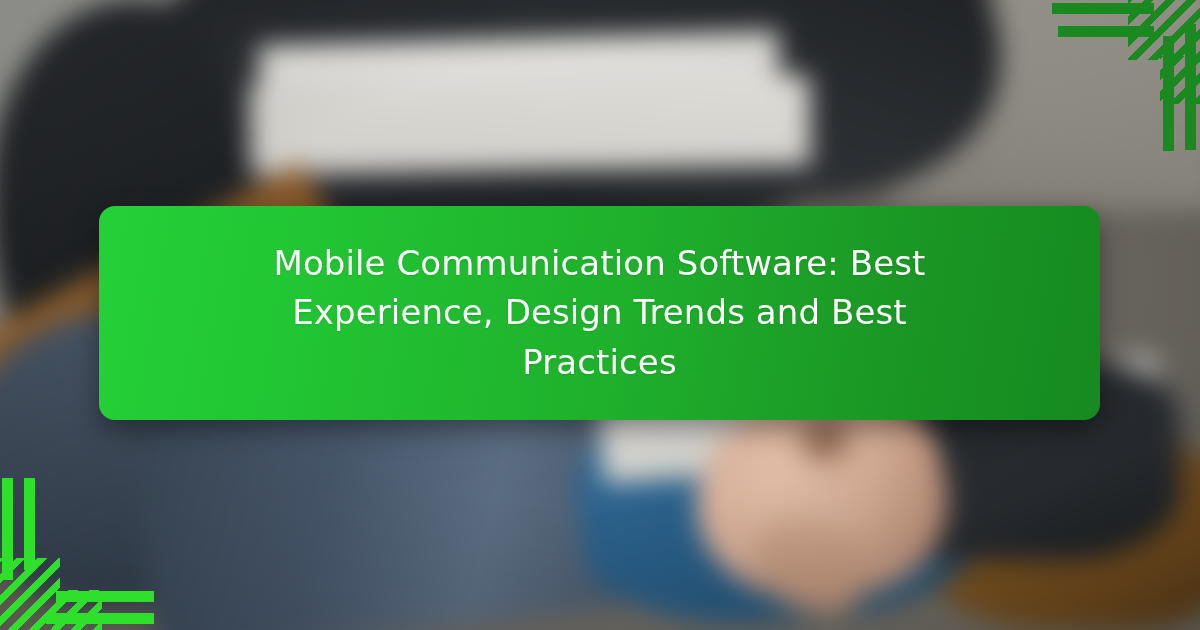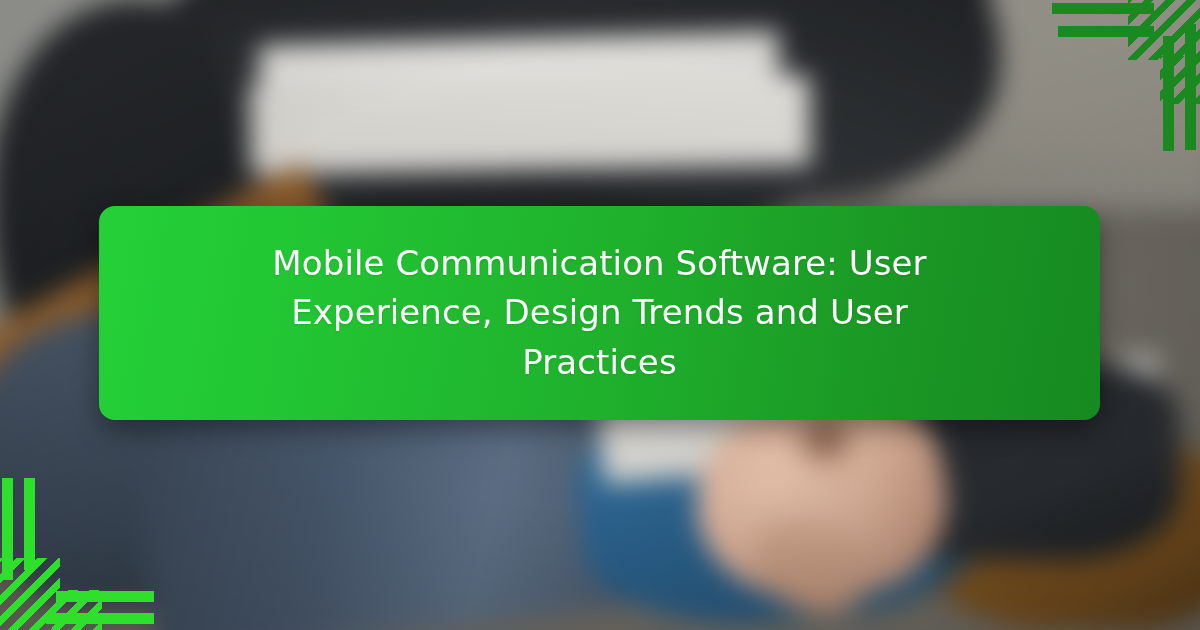--- a/index.html
+++ b/index.html
@@ -279,16 +279,16 @@
   <div id="corner-bl">
     <div class="hatch"></div>
     <div class="hatch2"></div>
     <div class="vbar v1"></div>
     <div class="vbar v2"></div>
     <div class="hbar h1"></div>
     <div class="hbar h2"></div>
   </div>
 
   <div id="title-banner">
-    <div id="title-text">Mobile Communication Software: User Experience, Design Trends and User Practices</div>
+    <div id="title-text">Mobile Communication Software: Best Experience, Design Trends and Best Practices</div>
   </div>
 
 </div>
 
 </body></html>

